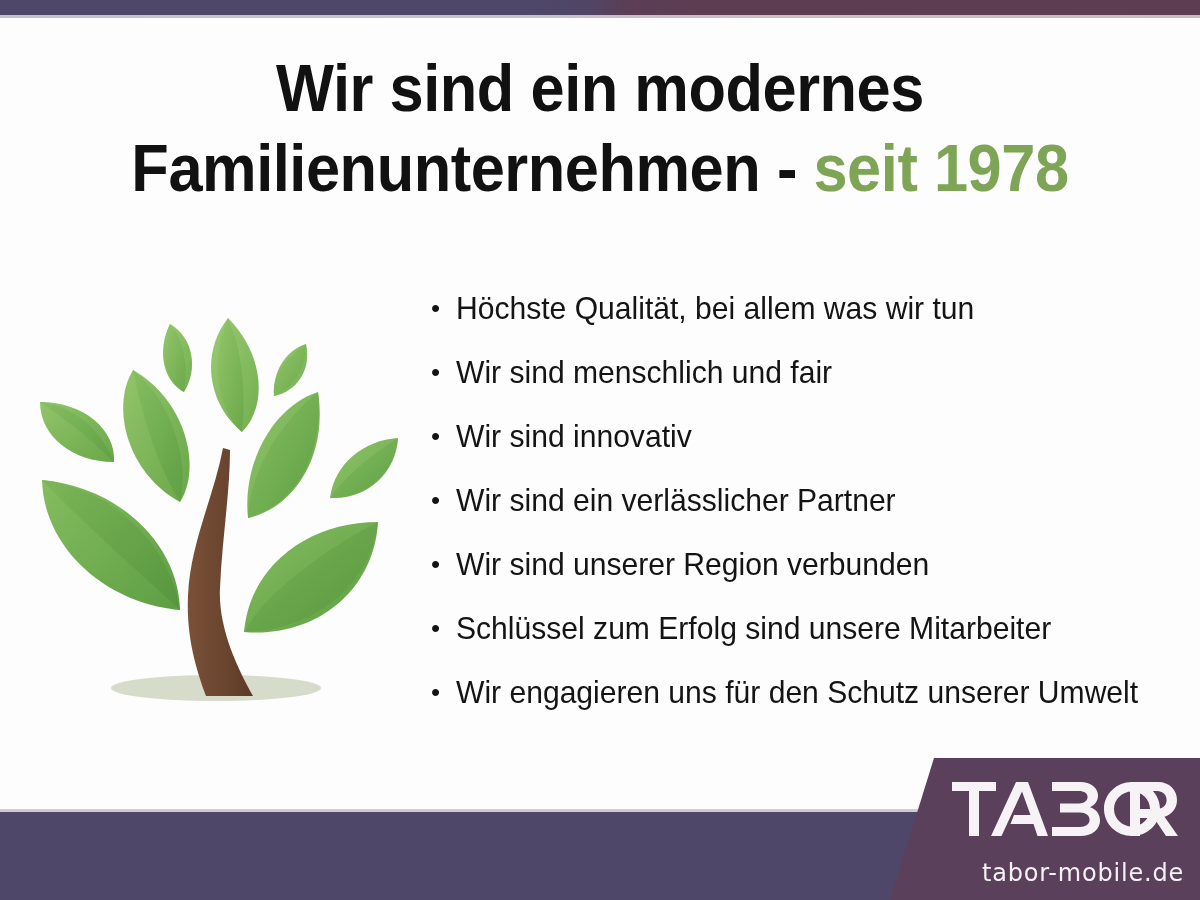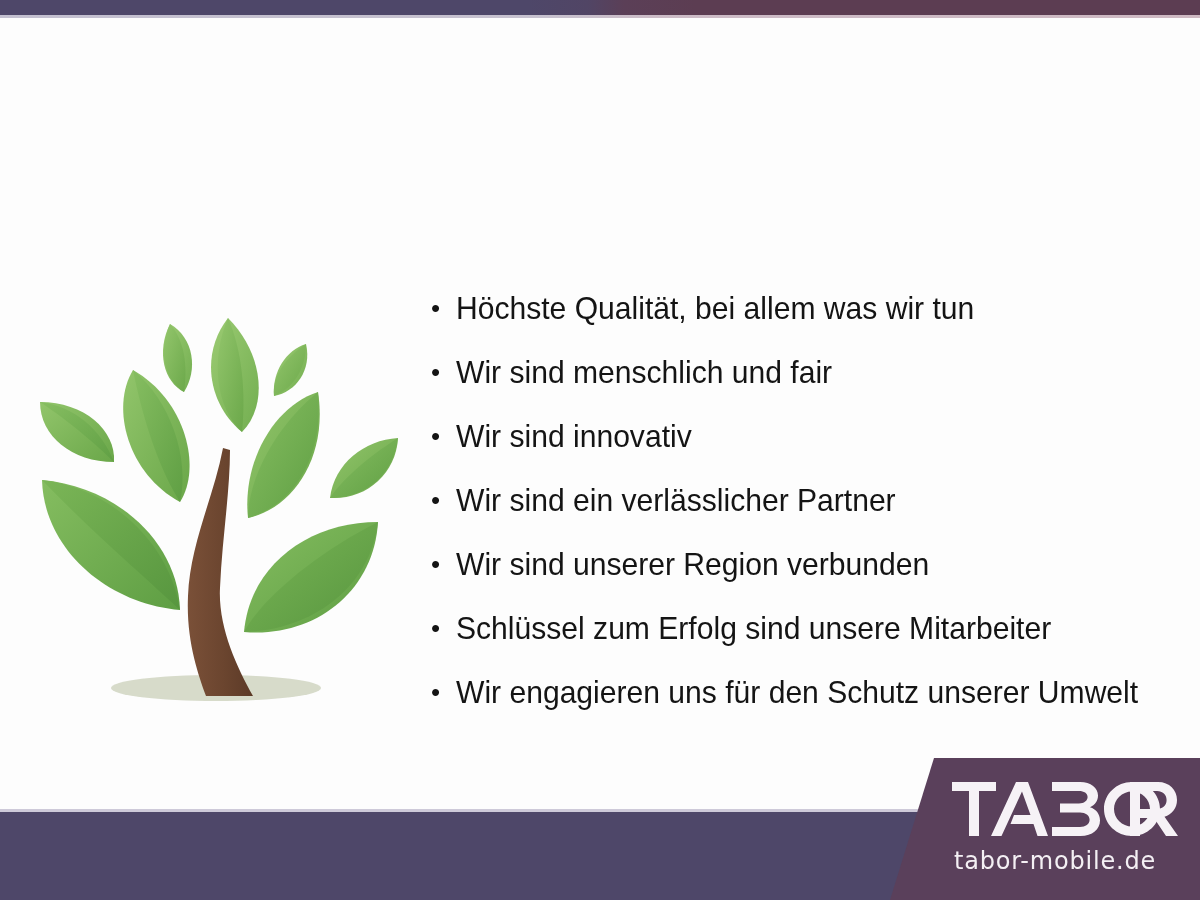--- a/index.html
+++ b/index.html
@@ -169,39 +169,43 @@
     height: 54px;
   }
   .tabor-wordmark svg {
     display: block;
     width: 100%;
     height: 100%;
   }
   .tabor-tagline {
     position: absolute;
     left: 112px;
-    top: 88px;
+    top: 100px;
     width: 230px;
-    text-align: left;
+    text-align: right;
     font-family: "DejaVu Sans", sans-serif;
     font-size: 24px;
     line-height: 30px;
     letter-spacing: 0.8px;
     color: #f4f0f4;
     white-space: nowrap;
   }
 </style>
 </head>
 <body>
 
 <div class="slide">
 
   <div class="top-bar"></div>
   <div class="top-bar-underline"></div>
 
+  <div class="headline">
+    <span class="line line1">Wir sind ein modernes</span>
+    <span class="line line2"><span>Familienunternehmen - </span><span class="accent">seit 1978</span></span>
+  </div>
 
   <div class="tree-logo">
     <svg viewBox="0 0 400 420" xmlns="http://www.w3.org/2000/svg" aria-hidden="true">
       <defs>
         <linearGradient id="lf1" x1="0" y1="0" x2="1" y2="1">
           <stop offset="0%" stop-color="#9ccb73"></stop>
           <stop offset="100%" stop-color="#72ae50"></stop>
         </linearGradient>
         <linearGradient id="lf2" x1="0" y1="0" x2="1" y2="1">
           <stop offset="0%" stop-color="#92c56b"></stop>

